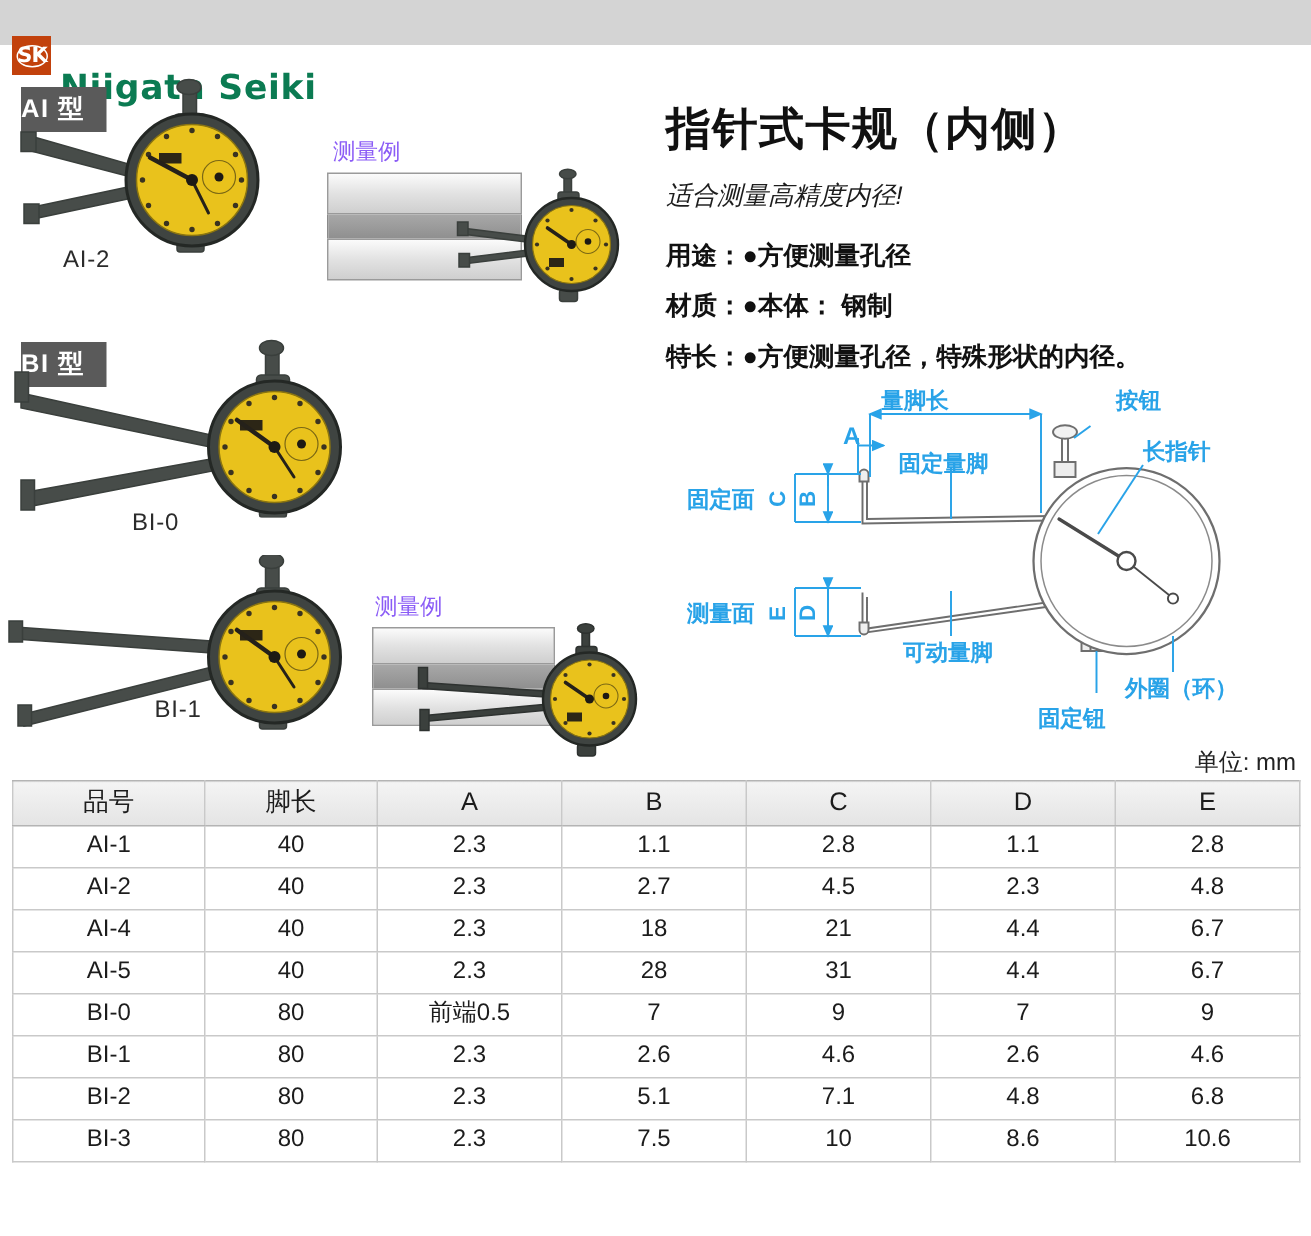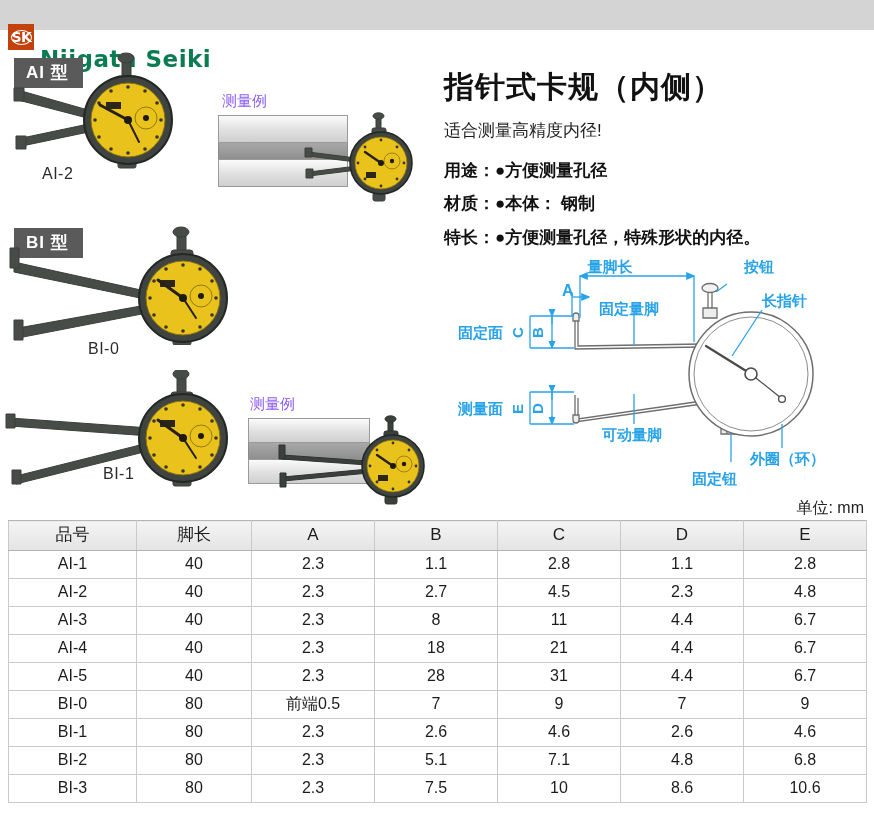--- a/index.html
+++ b/index.html
@@ -41,21 +41,21 @@
     margin-top: 44px;
   }
 
   
   .left-col { position:absolute; left:0; top:30px; width:440px; height:465px; }
 
   .type-badge {
     position:absolute;
     background:#5a5a5a; color:#ffffff;
     font-size: 17px; font-weight: 700;
-    padding: 3px 14px 4px 12px;
+    padding: 3px 14px 4px 0;
     letter-spacing: 1px;
     white-space: nowrap;
   }
   #badge-ai { left: 14px; top: 28px; }
   #badge-bi { left: 14px; top: 198px; }
 
   .model-label {
     position:absolute; font-size: 16px; color:#2b2b2b;
     font-family:"Liberation Sans", sans-serif; letter-spacing:0.5px;
   }
@@ -86,21 +86,21 @@
 
   
   .gauge-svg { position:absolute; }
 
   
   .right-col { position:absolute; left:444px; top:46px; width:430px;margin-top:24px; }
   .main-title {
     font-size: 30px; font-weight: 800; color:#111;
     letter-spacing: 1px; margin:0 0 14px 0; line-height:1.15;
   }
-  .subtitle { font-size: 17px; color:#1d1d1d; margin: 0 0 18px 0; }
+  .subtitle { font-size: 17px; color:#1d1d1d; margin: 0 0 18px 0; font-style: italic; }
   .spec-line {
     font-size: 17px; color:#111; font-weight:700;
     margin: 0 0 11px 0; line-height: 1.35;
   }
   .spec-line .val { font-weight: 700; }
 
   
   .diagram { position:absolute; left:444px; top:252px; width:430px; height:248px; }
 
   
@@ -485,29 +485,20 @@
       <tr>
         <td>AI-2</td>
         <td>40</td>
         <td>2.3</td>
         <td>2.7</td>
         <td>4.5</td>
         <td>2.3</td>
         <td>4.8</td>
       </tr>
       <tr>
-        <td>AI-3</td>
-        <td>40</td>
-        <td>2.3</td>
-        <td>8</td>
-        <td>11</td>
-        <td>4.4</td>
-        <td>6.7</td>
-      </tr>
-      <tr>
         <td>AI-4</td>
         <td>40</td>
         <td>2.3</td>
         <td>18</td>
         <td>21</td>
         <td>4.4</td>
         <td>6.7</td>
       </tr>
       <tr>
         <td>AI-5</td>

